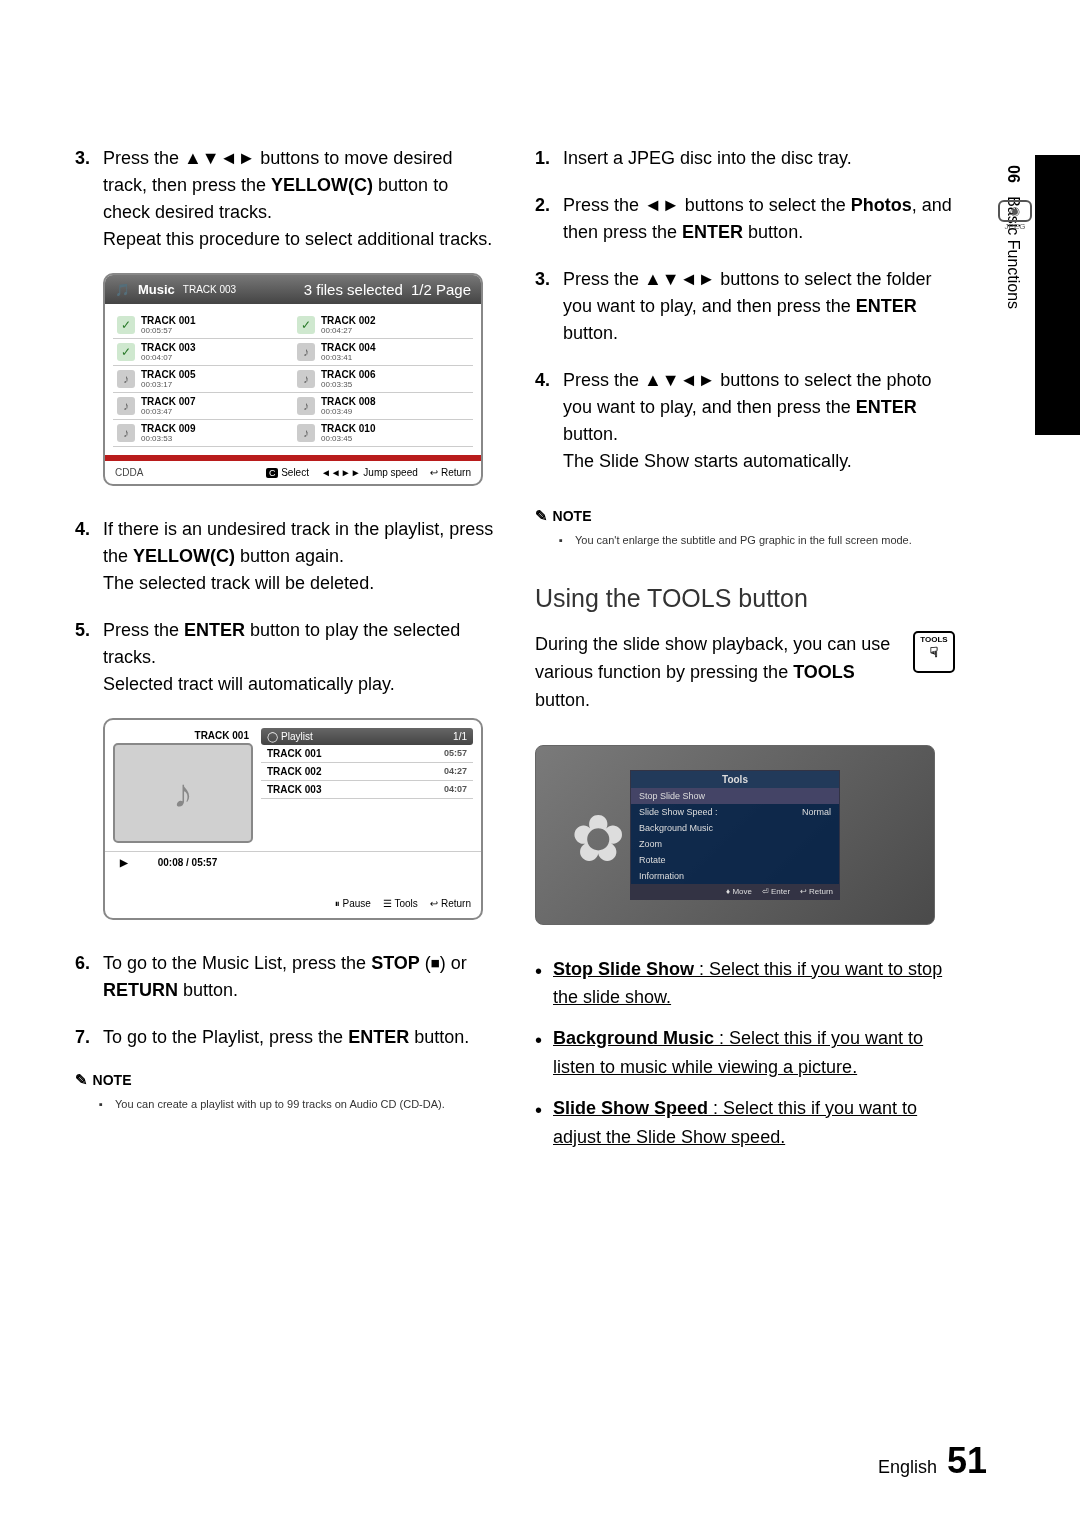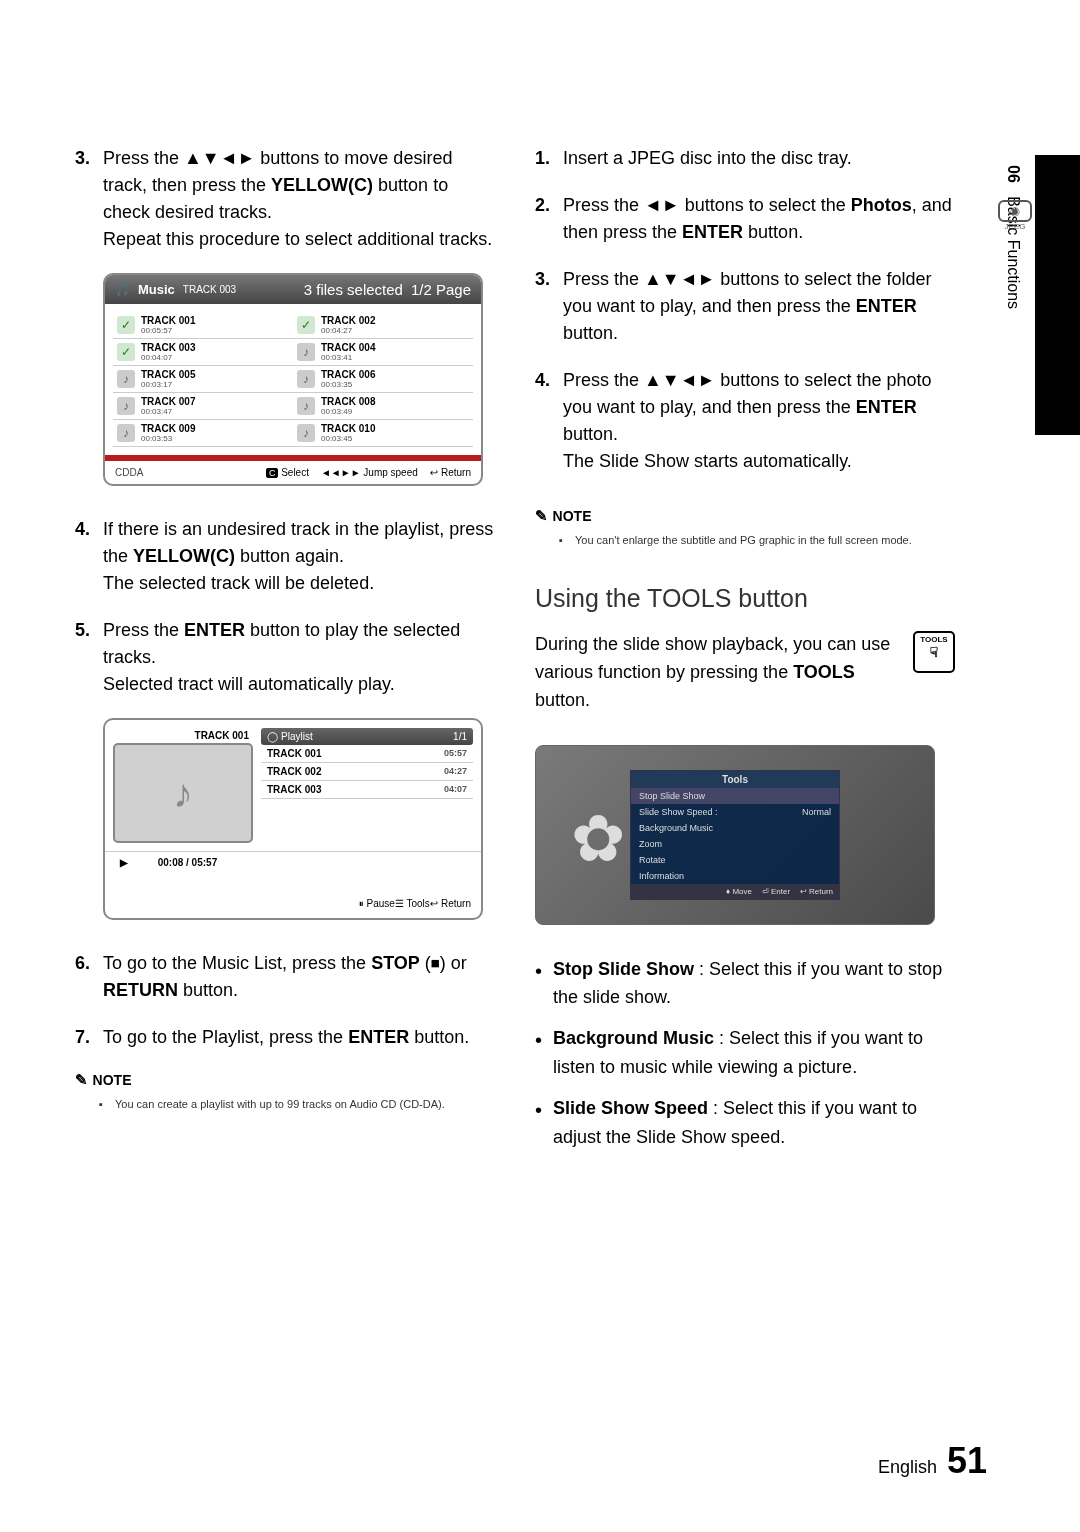--- a/index.html
+++ b/index.html
@@ -32,21 +32,21 @@
 
 .fig2 { border: 2px solid #888; border-radius: 10px; background: #fff; margin: 10px 0 30px 28px; width: 380px; }
 .fig2-top { display: flex; padding: 8px; gap: 8px; }
 .fig2-art { width: 140px; height: 100px; background: #d0d0d0; border: 2px solid #888; border-radius: 5px; display: flex; align-items: center; justify-content: center; font-size: 40px; color: #888; }
 .fig2-list { flex: 1; }
 .fig2-list-hdr { background: linear-gradient(#666,#444); color: #fff; font-size: 10px; padding: 3px 6px; border-radius: 3px; display: flex; }
 .fig2-list-hdr span:last-child { margin-left: auto; }
 .fig2-plitem { border-bottom: 1px solid #ccc; font-size: 10px; padding: 3px 6px; display: flex; }
 .fig2-plitem-time { margin-left: auto; font-size: 9px; color: #555; font-weight: bold; }
 .fig2-playing { font-size: 10px; font-weight: bold; display: flex; gap: 30px; padding: 5px 15px; border-top: 1px solid #ccc; }
-.fig2-ftr { display: flex; padding: 25px 10px 8px 10px; font-size: 10px; gap: 0; justify-content: flex-end; border-bottom-left-radius: 8px; border-bottom-right-radius: 8px; }
+.fig2-ftr { display: flex; padding: 25px 10px 8px 10px; font-size: 10px; gap: 12px; justify-content: flex-end; border-bottom-left-radius: 8px; border-bottom-right-radius: 8px; }
 
 .note-hdr { display: inline-flex; align-items: center; gap: 5px; font-weight: bold; margin-bottom: 8px; font-size: 14px; }
 .note-hdr::before { content: "✎"; font-size: 15px; }
 .note-li { margin-left: 40px; font-size: 11px; line-height: 1.45; list-style: none; position: relative; color: #333; }
 .note-li::before { content: "▪"; position: absolute; left: -16px; }
 
 
 .section-bar { background: #000; color: #fff; padding: 10px 14px; font-weight: bold; font-size: 19px; margin-bottom: 50px; }
 .h2 { font-size: 25px; color: #333; margin-bottom: 18px; }
 .para { font-size: 18px; line-height: 1.55; margin-bottom: 10px; }
@@ -56,21 +56,21 @@
 .fig3 { margin: 20px 0 30px 0; width: 400px; height: 180px; background: linear-gradient(135deg,#7a7a7a,#4a4a4a); border-radius: 8px; border: 1px solid #666; position: relative; display: flex; align-items: center; justify-content: center; }
 .fig3-flower { position: absolute; left: 35px; top: 60px; width: 80px; height: 80px; color: #ddd; font-size: 65px; line-height: 1; }
 .fig3-menu { background: rgba(0,30,70,0.85); border: 1px solid #334; width: 210px; font-size: 10px; color: #ddd; }
 .fig3-menu-hdr { background: #223a5a; text-align: center; padding: 3px; font-weight: bold; }
 .fig3-menu-item { padding: 3px 8px; display: flex; font-size: 9px; }
 .fig3-menu-item.sel { background: #446; }
 .fig3-menu-item span:last-child { margin-left: auto; }
 .fig3-menu-ftr { background: #334; display: flex; justify-content: flex-end; gap: 10px; padding: 3px 6px; font-size: 8px; }
 
 .bullet-list { list-style: none; margin-top: 10px; }
-.bullet-item { font-size: 18px; line-height: 1.6; margin-bottom: 12px; padding-left: 18px; position: relative; }
+.bullet-item { font-size: 18px; line-height: 1.6; margin-bottom: 12px; padding-left: 18px; position: relative; text-decoration: underline; }
 .bullet-item::before { content: "•"; position: absolute; left: 0; font-size: 20px; }
 
 .page-num { position: absolute; bottom: 50px; right: 93px; font-size: 18px; }
 .page-num b { font-size: 36px; }
 
 .jpeg-ico { position: absolute; right: 48px; top: 200px; width: 34px; text-align: center; }
 .jpeg-cam { width: 34px; height: 22px; border: 2px solid #555; border-radius: 6px; display: flex; align-items: center; justify-content: center; font-size: 12px; color: #555; }
 .jpeg-lbl { font-size: 8px; color: #555; }
 
 b { font-weight: bold; }

